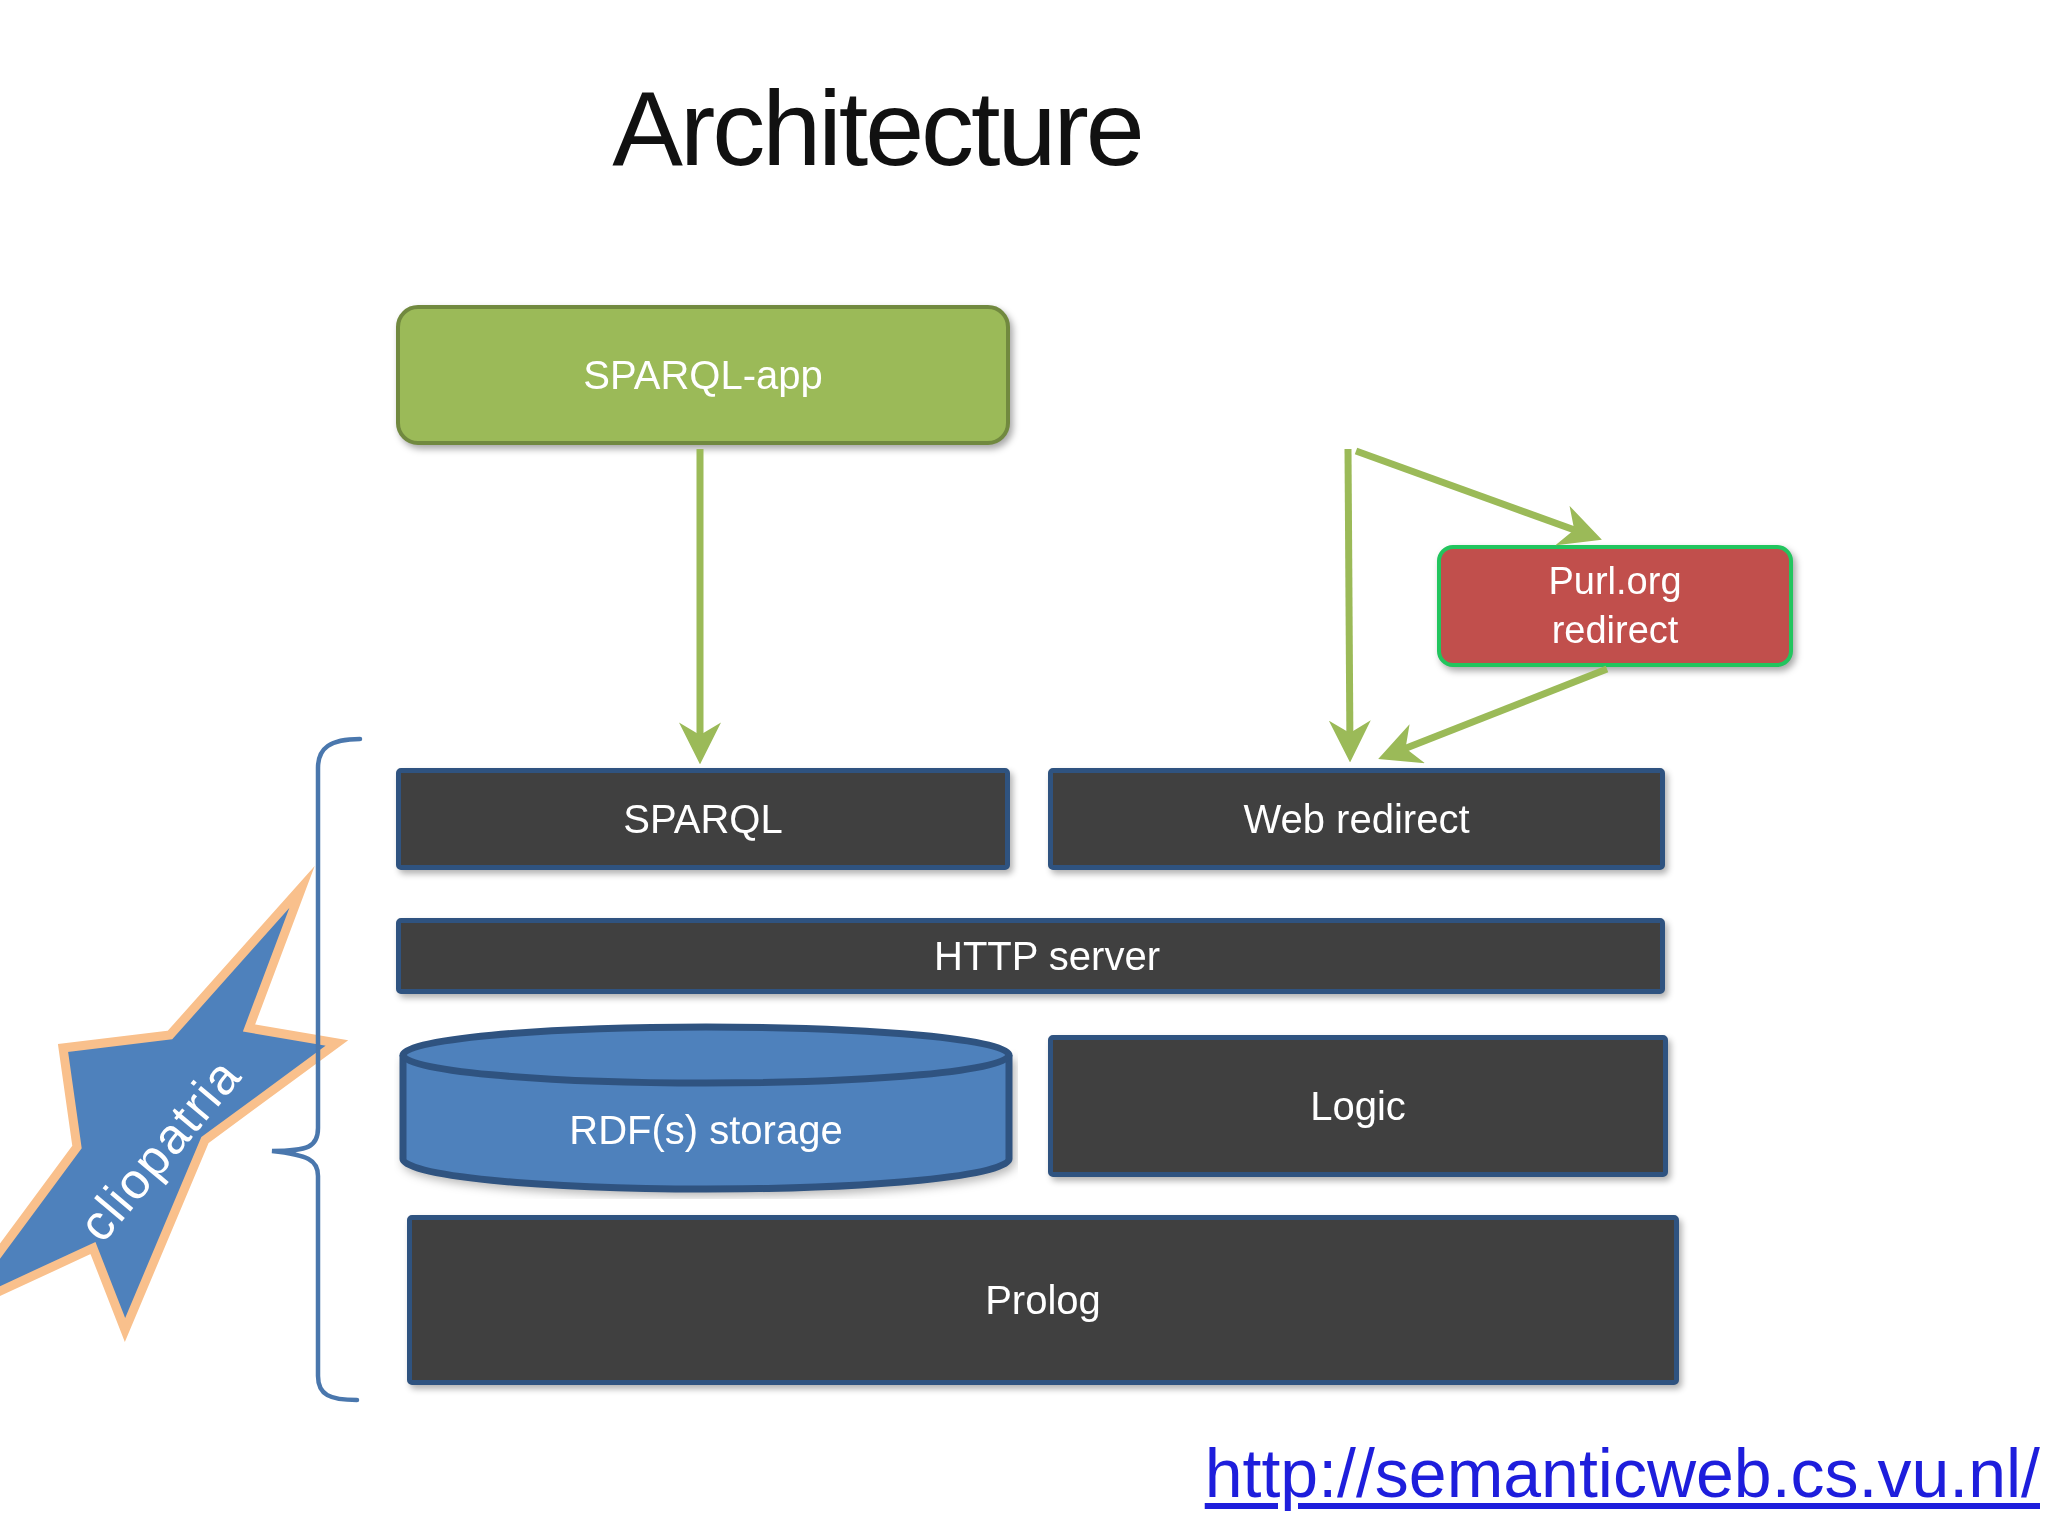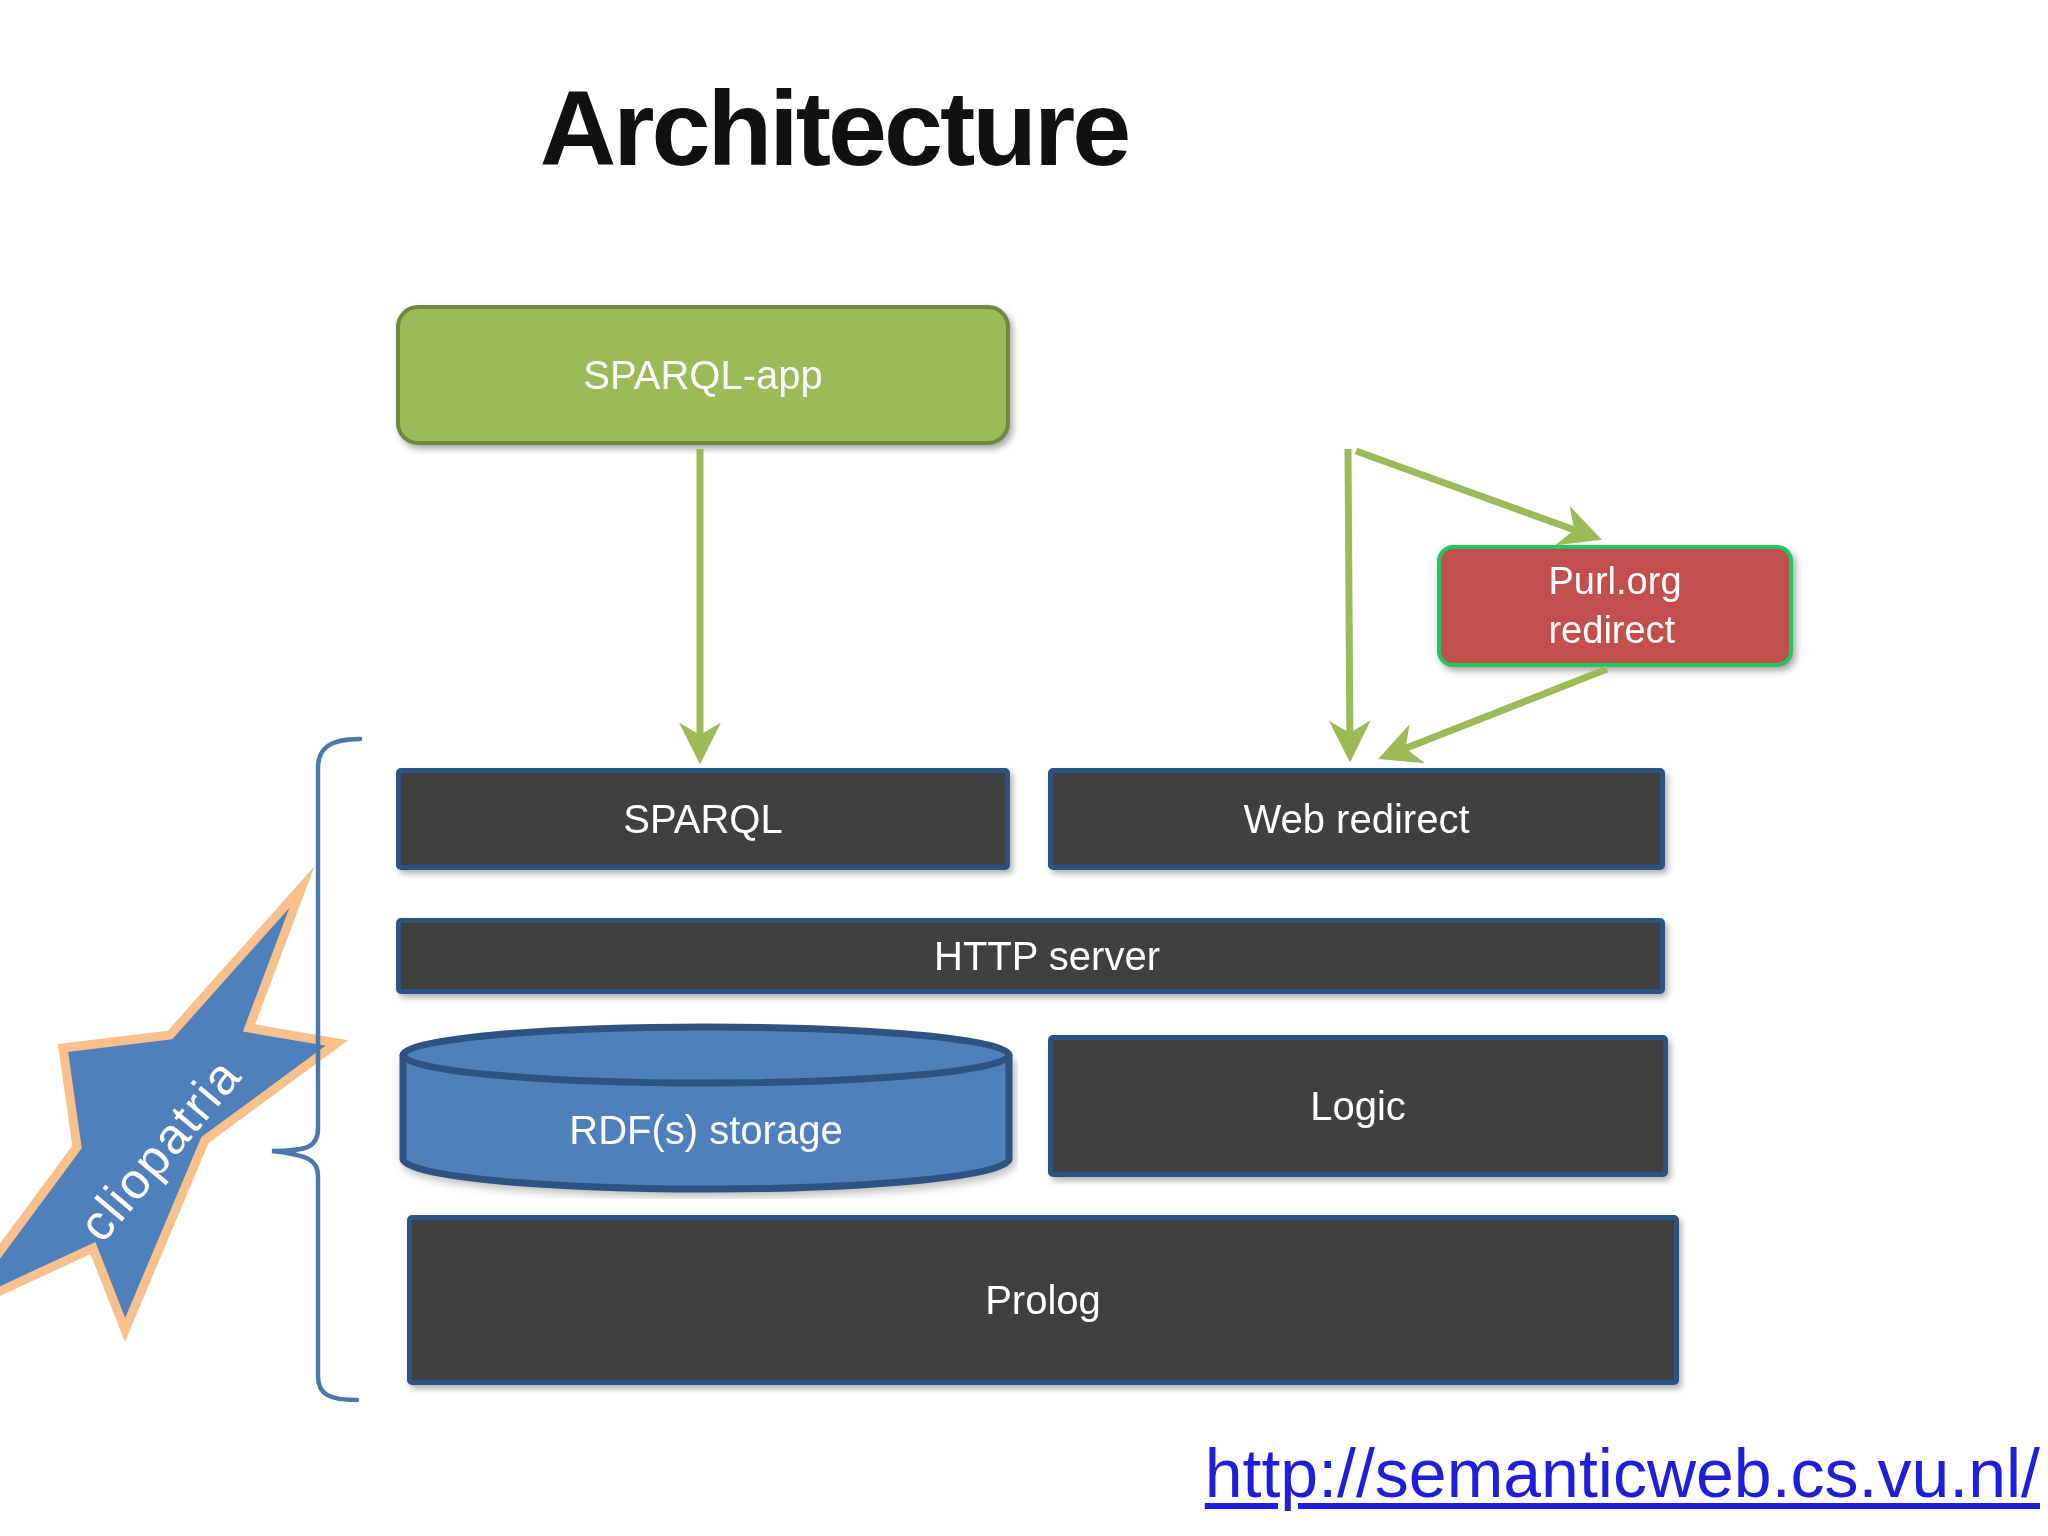--- a/index.html
+++ b/index.html
@@ -11,30 +11,31 @@
     overflow: hidden;
     font-family: "Liberation Sans", sans-serif;
   }
   .title {
     position: absolute;
     left: 0; top: 68px; width: 1668px;
     text-align: center;
     font-size: 106px;
     letter-spacing: -3px;
     color: #111111;
-    font-weight: 700;
+    font-weight: 400;
+    padding-left: 43px;
   }
   .node {
     position: absolute;
     box-sizing: border-box;
     display: flex;
     align-items: center;
     justify-content: center;
     color: #ffffff;
-    text-align: left;
+    text-align: center;
   }
   .green {
     background: #9bba58;
     border: 4px solid #71893f;
     border-radius: 22px;
     font-size: 40px;
     box-shadow: 3px 4px 7px rgba(0,0,0,0.35);
   }
   .blue {
     background: #404040;

